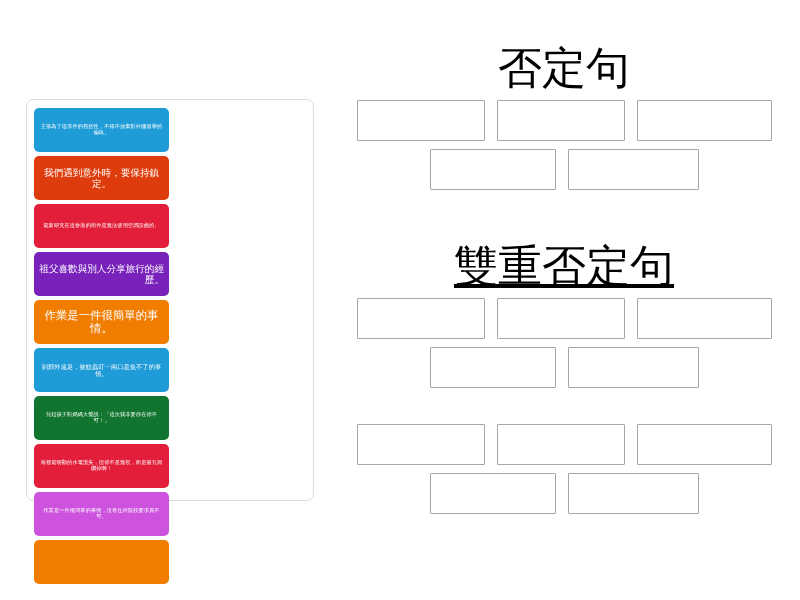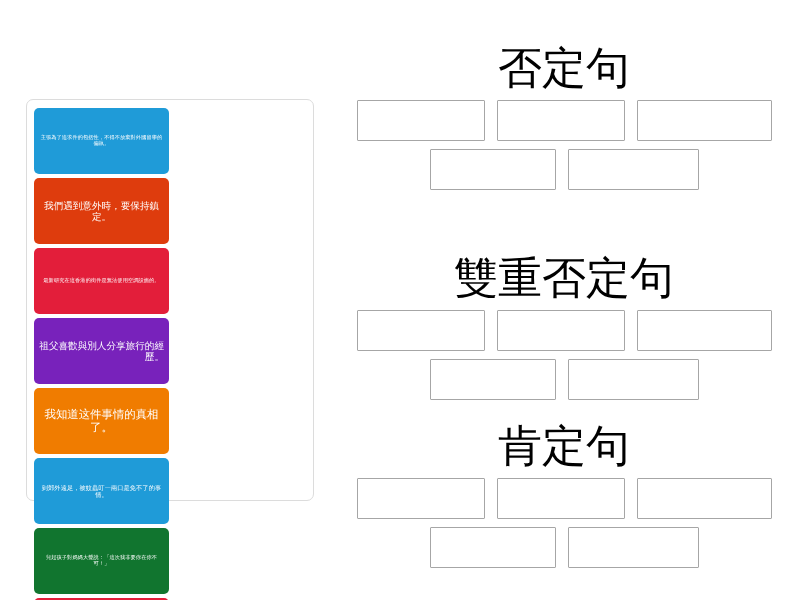--- a/index.html
+++ b/index.html
@@ -35,21 +35,21 @@
 
   .tile-grid {
     display: flex;
     flex-wrap: wrap;
     align-content: flex-start;
     width: 100%;
   }
 
   .tile {
     width: 135px;
-    height: 66px;
+    height: 44px;
     margin: 2px 2px;
     border-radius: 5px;
     box-sizing: border-box;
     display: flex;
     align-items: center;
     justify-content: center;
     padding: 14px 5px;
     color: #ffffff;
     text-align: center;
     line-height: 1.15;
@@ -71,21 +71,21 @@
   .fs-l   .tile-text { font-size: 11.4px; }
 
   
   .category {
     position: absolute;
     left: 352px;
     width: 424px;
     margin-top: 24px;
   }
   #cat-0 { top: 22px; }
-  #cat-1 { top: 232px; }
+  #cat-1 { top: 220px; text-decoration: underline; }
   #cat-2 { top: 400px; }
 
   .cat-title {
     text-align: center;
     font-size: 44px;
     line-height: 1.0;
     color: #000000;
     font-weight: 400;
     font-family: "Liberation Sans", sans-serif;
     margin: 0 0 10px 0;
@@ -124,21 +124,21 @@
         <div class="tile fs-m" style="background: rgb(222, 60, 13);">
           <span class="tile-text">我們遇到意外時，要保持鎮定。</span>
         </div>
         <div class="tile fs-xxs" style="background: rgb(227, 30, 58);">
           <span class="tile-text">最新研究在這香港的街件是無法使用空調設施的。</span>
         </div>
         <div class="tile fs-m" style="background: rgb(120, 34, 187); text-align: right;">
           <span class="tile-text">祖父喜歡與別人分享旅行的經歷。</span>
         </div>
         <div class="tile fs-l" style="background: rgb(240, 124, 0);">
-          <span class="tile-text">我知道这件事情的真相了。</span>
+          <span class="tile-text">作業是一件很簡單的事情。</span>
         </div>
         <div class="tile fs-xs" style="background: rgb(31, 155, 216);">
           <span class="tile-text">到郊外遠足，被蚊蟲叮一兩口是免不了的事情。</span>
         </div>
         <div class="tile fs-xxs" style="background: rgb(17, 117, 47);">
           <span class="tile-text">兒起孩子對媽媽大聲說：「這次我非要你在你不可！」</span>
         </div>
         <div class="tile fs-xxs" style="background: rgb(227, 30, 58);">
           <span class="tile-text">海裡最明顯的水電流失，但你不是無視，而是被孔洞鑽掉啊！</span>
         </div>
@@ -173,21 +173,20 @@
           <div class="slot w-xl"></div>
         </div>
         <div class="slot-row">
           <div class="slot w-sm"></div>
           <div class="slot w-lg"></div>
         </div>
       </div>
   </div>
 
   <div class="category" id="cat-2">
-    <div class="cat-title">肯定句</div>
     <div class="slot-container" id="slots-2">
         <div class="slot-row">
           <div class="slot w-md"></div>
           <div class="slot w-md"></div>
           <div class="slot w-xl"></div>
         </div>
         <div class="slot-row">
           <div class="slot w-sm"></div>
           <div class="slot w-lg"></div>
         </div>

